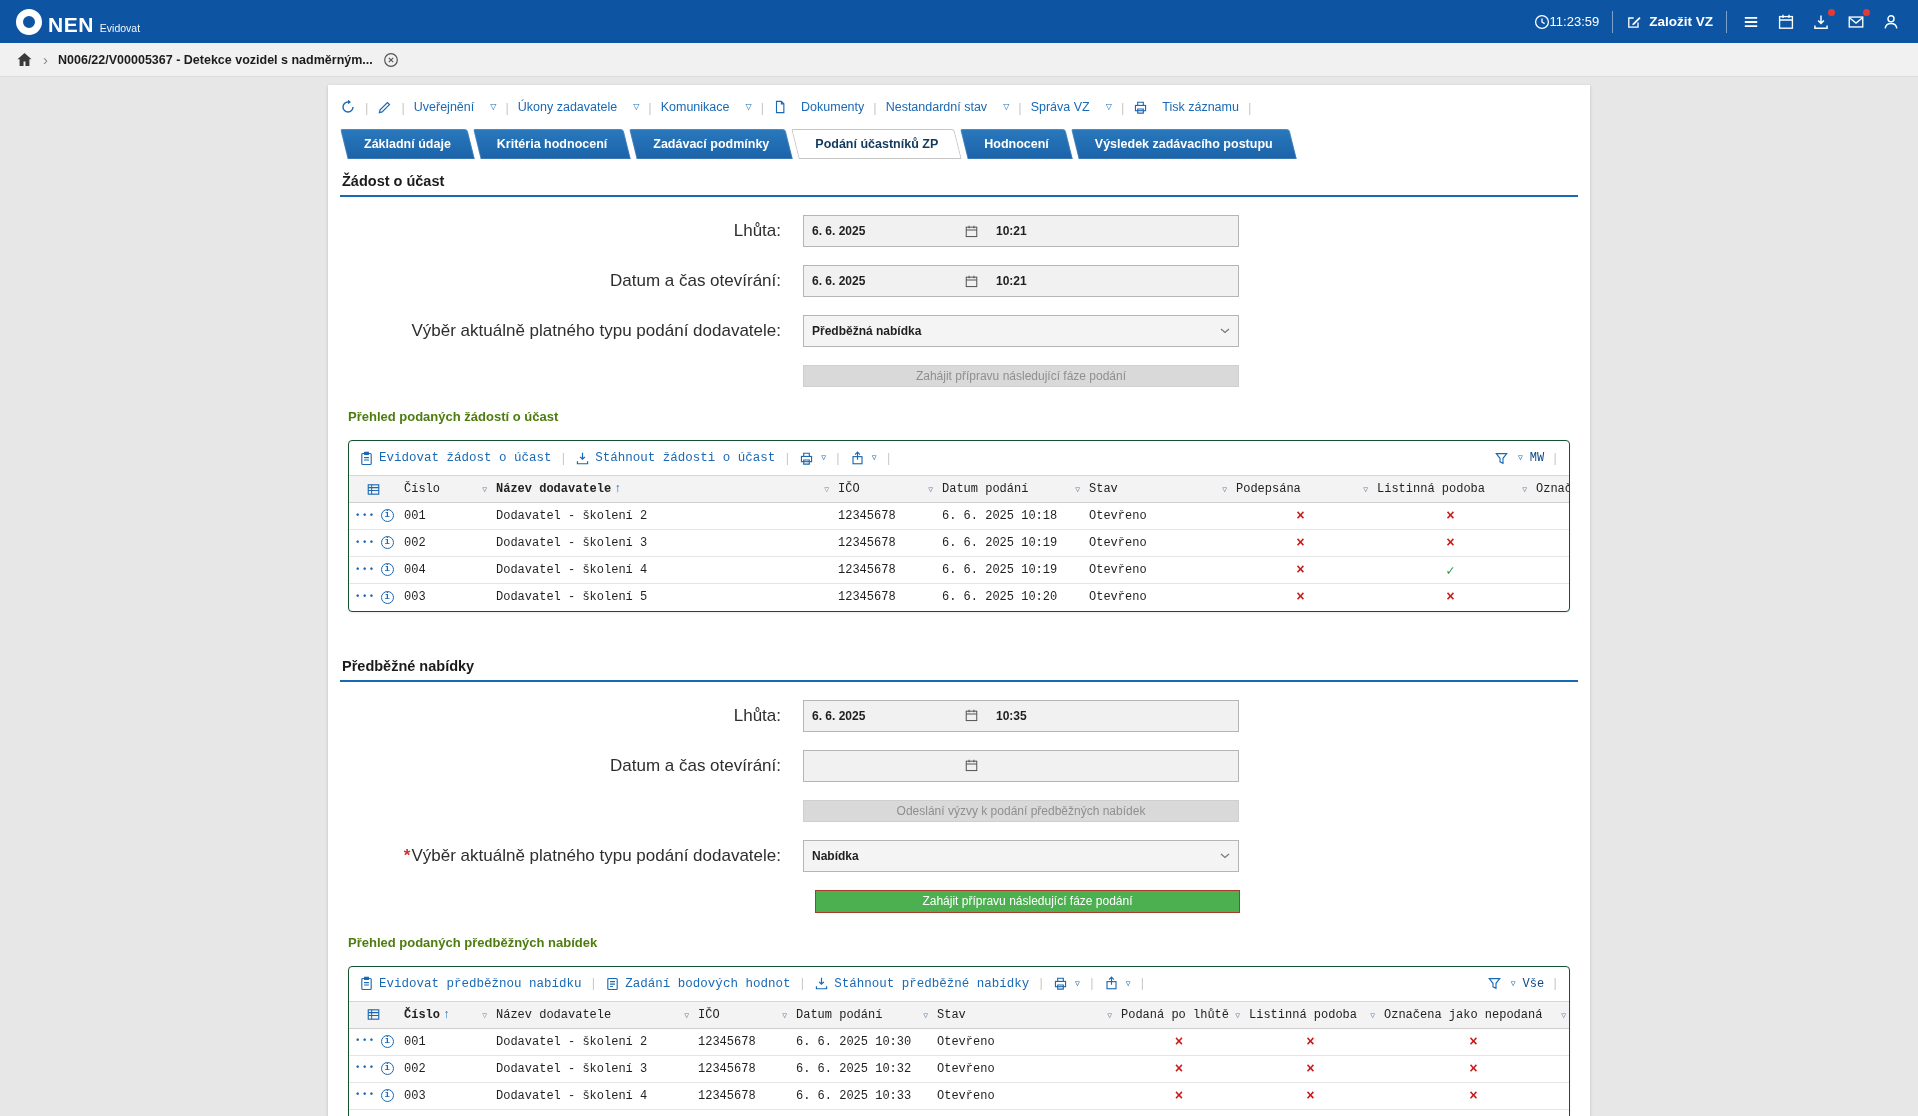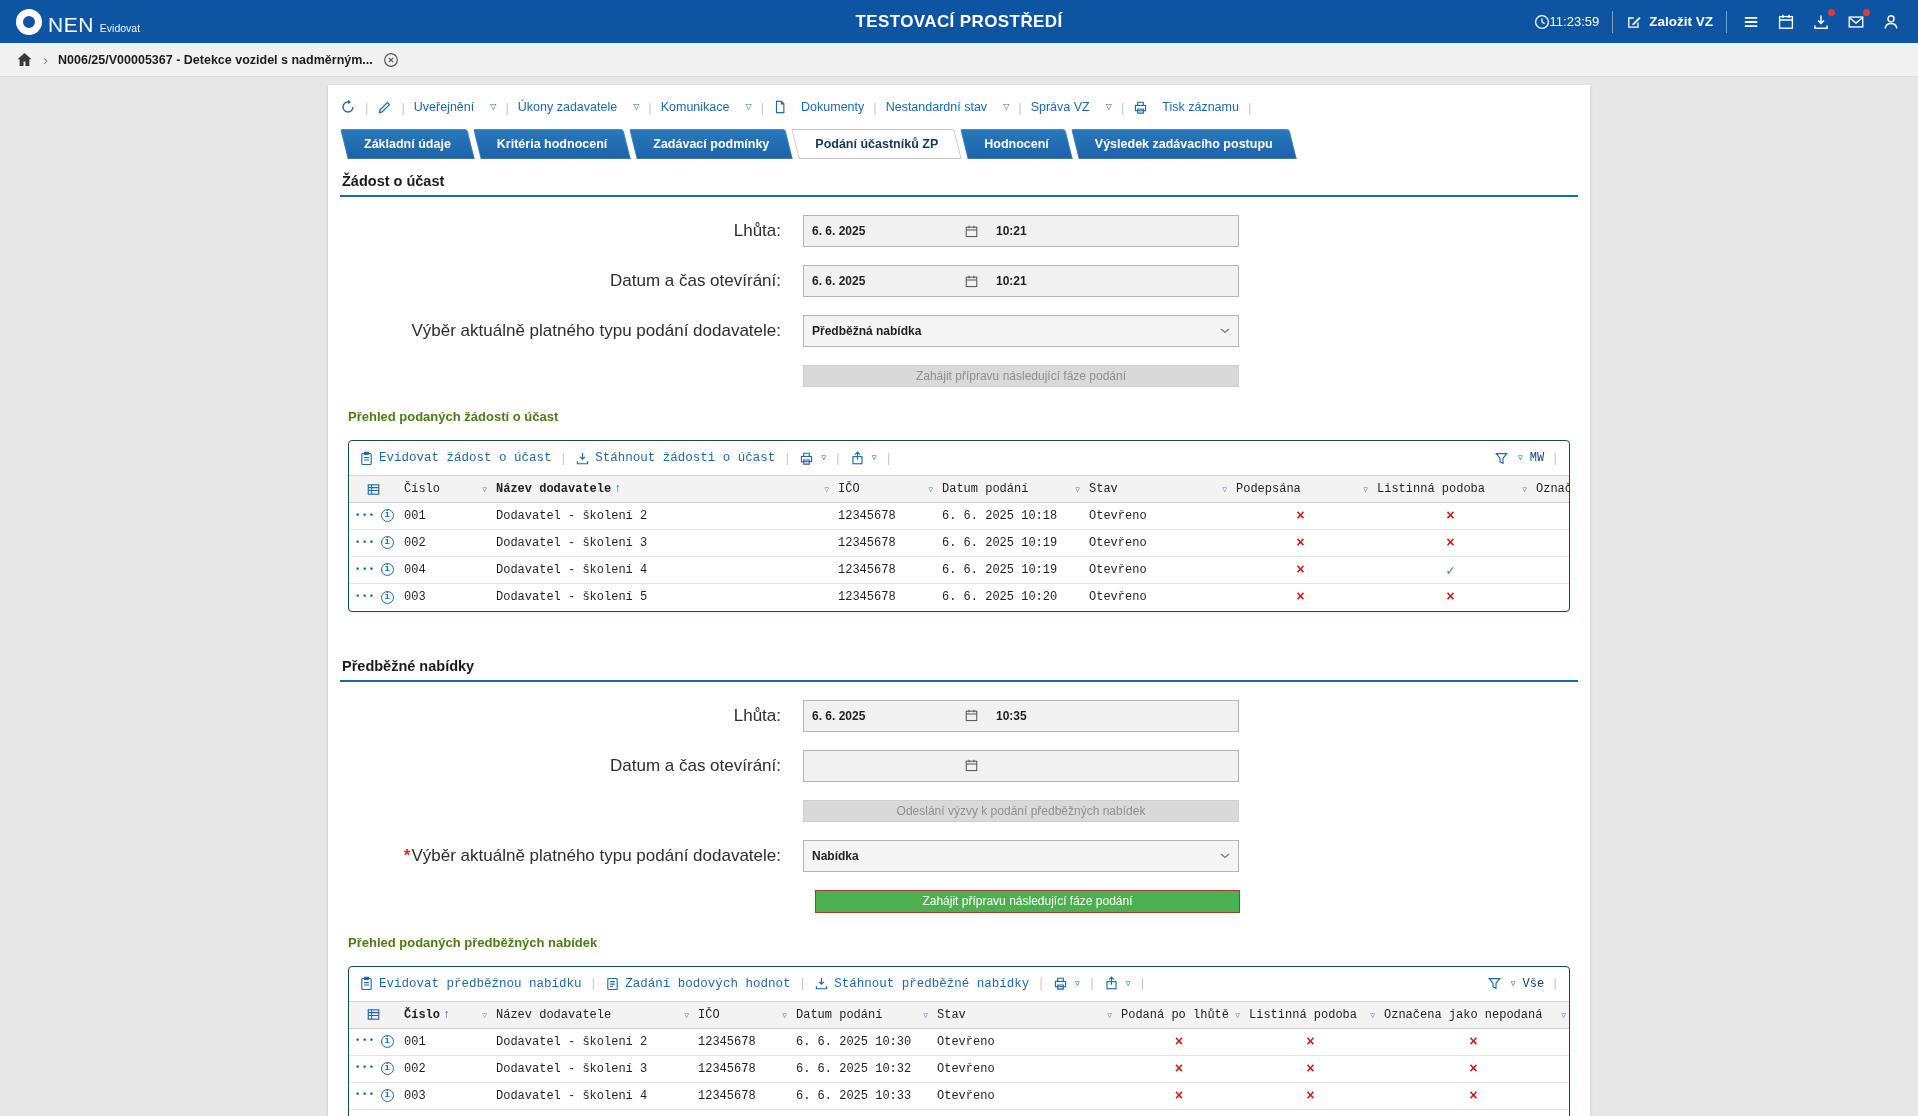--- a/index.html
+++ b/index.html
@@ -9,21 +9,21 @@
     background:#e7e7e7;
     font-family:"Liberation Sans","DejaVu Sans",sans-serif;
     color:#222;
   }
   svg { display:block; }
 
   
   .topbar{height:43px;background:var(--topbar,#0d55a3);display:flex;align-items:center;padding:0 16px;color:#fff;position:relative;}
   .brand{display:flex;align-items:flex-end;gap:6px;cursor:pointer;z-index:1;}
   .logo-ring{width:26px;height:26px;border:7px solid #fff;border-radius:50%;align-self:center;}
-  .logo-text{font-size:21px;font-weight:400;letter-spacing:.5px;line-height:1;text-align:center;}
+  .logo-text{font-size:21px;font-weight:700;letter-spacing:.5px;line-height:1;text-align:center;}
   .logo-sub{font-size:10.5px;margin-bottom:1px;opacity:.95;}
   .env-title{position:absolute;left:0;right:0;text-align:center;font-weight:700;font-size:17px;letter-spacing:.4px;}
   .topbar-right{margin-left:auto;display:flex;align-items:center;gap:13px;z-index:1;}
   .vsep{width:1px;height:22px;background:rgba(255,255,255,.45);}
   .clock{display:flex;align-items:center;font-size:13px;}
   .create-vz{display:flex;align-items:center;gap:7px;font-size:13.5px;font-weight:700;cursor:pointer;}
   .tb-icon{position:relative;width:22px;height:22px;display:flex;align-items:center;justify-content:center;cursor:pointer;}
   .dot{position:absolute;top:-2px;right:-3px;width:7px;height:7px;background:#e53935;border-radius:50%;}
 
   
@@ -90,21 +90,20 @@
 </style>
 </head>
 <body>
 
 <header class="topbar">
   <div class="brand">
     <span class="logo-ring"></span>
     <span class="logo-text">NEN</span>
     <span class="logo-sub">Evidovat</span>
   </div>
-  <div class="env-title">TESTOVACÍ PROSTŘEDÍ</div>
   <div class="topbar-right">
     <div class="clock">
       <span>
           <svg width="16" height="16" viewBox="0 0 16 16">
             <circle cx="8" cy="8" r="6.4" fill="none" stroke="#fff" stroke-width="1.3"></circle>
             <path d="M8 4.4V8l2.6 1.6" fill="none" stroke="#fff" stroke-width="1.3"></path>
           </svg>
         </span>
       <span>11:23:59</span>
     </div>
@@ -163,21 +162,21 @@
   </div>
 </header>
 
 <div class="breadcrumb-bar">
   <span class="home-ic">
       <svg width="17" height="17" viewBox="0 0 16 16">
         <path d="M8 1.8L1.4 7.8h2v6.4h3.7V9.9h1.8v4.3h3.7V7.8h2z" fill="#3a3a3a"></path>
       </svg>
     </span>
   <span class="crumb-sep">›</span>
-  <span class="crumb-text">N006/25/V00005367 - Detekce vozidel s nadměrným...</span>
+  <span class="crumb-text">N006/22/V00005367 - Detekce vozidel s nadměrným...</span>
   <span class="crumb-close">
       <svg width="16" height="16" viewBox="0 0 16 16">
         <circle cx="8" cy="8" r="6.3" fill="none" stroke="#555" stroke-width="1.2"></circle>
         <path d="M5.8 5.8l4.4 4.4M10.2 5.8l-4.4 4.4" stroke="#555" stroke-width="1.2" fill="none"></path>
       </svg>
     </span>
 </div>
 
 <main class="panel">
 

